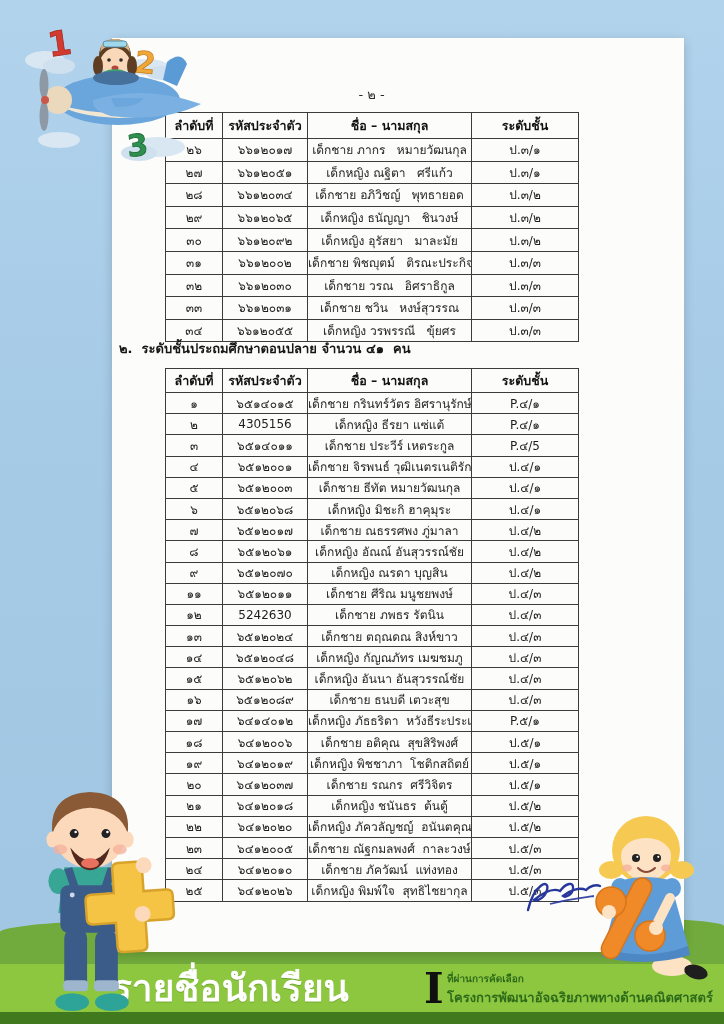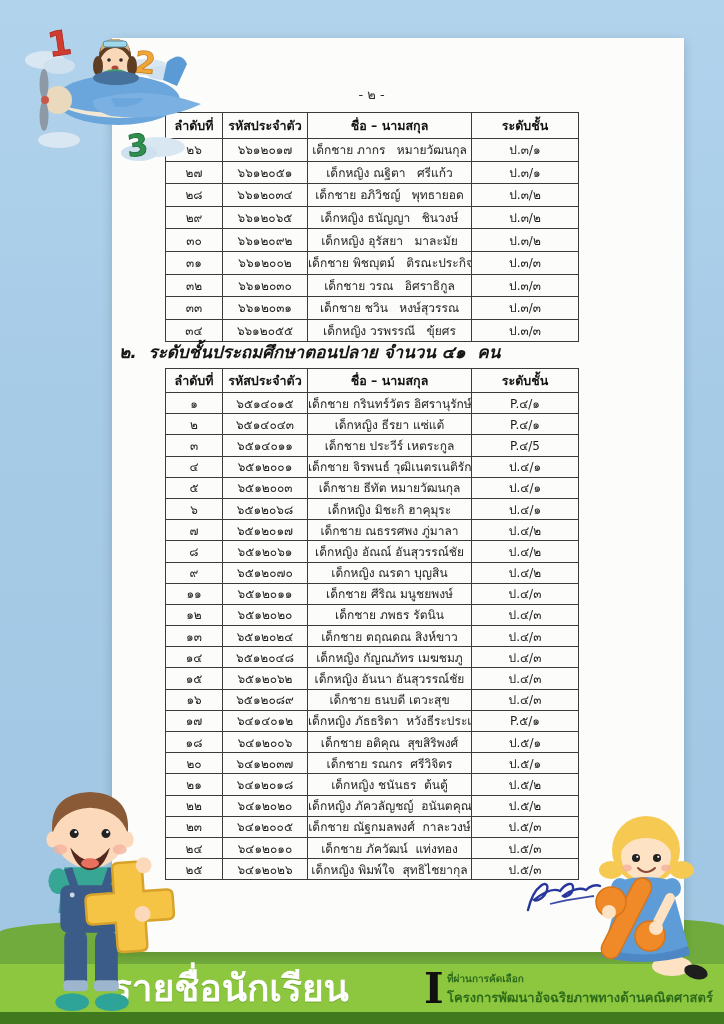--- a/index.html
+++ b/index.html
@@ -5,22 +5,22 @@
   html,body{margin:0;padding:0;background:#888;}
   #stage{position:relative;width:724px;height:1024px;overflow:hidden;
          background:linear-gradient(180deg,#b2d3ec 0%,#a6cbe7 40%,#a0c6e3 100%);
          font-family:"DejaVu Sans","Liberation Sans",sans-serif;}
   .grass{position:absolute;left:0;top:916px;width:724px;height:108px;background:#72ab3d;
          border-radius:45% 25% 0 0 / 16px 10px 0 0;}
   .sheet{position:absolute;left:112px;top:38px;width:572px;height:914px;background:#fcfcfa;
          box-shadow:0 3px 10px rgba(0,0,0,.18);}
   .pagenum{position:absolute;left:165px;top:84px;width:413px;text-align:center;
            font-size:13px;color:#2b2b2b;}
-  .section-heading{position:absolute;left:119px;top:338px;font-size:17px;font-weight:bold;
-                   color:#151515;white-space:pre;font-style:italic;}
+  .section-heading{position:absolute;left:119px;top:338px;font-size:13px;font-weight:bold;
+                   color:#151515;white-space:pre;}
   table.roster{position:absolute;left:165px;width:413px;border-collapse:collapse;table-layout:fixed;}
   .t1{top:112px;} .t2{top:368px;}
   table.roster th{border:1px solid #3b3b3b;font-size:12.5px;font-weight:bold;color:#111;
                   padding:0;text-align:center;}
   .t1 th{height:25px;} .t2 th{height:23px;}
   table.roster td{border:1px solid #3b3b3b;font-size:12px;color:#1d1d1d;padding:0;
                   text-align:center;overflow:hidden;}
   .t1 td{height:21.6px;} .t2 td{height:20.2px;}
   td.c-name{text-align:left;padding-left:7px;white-space:pre;}
   .col-no{width:57px;} .col-id{width:85px;} .col-name{width:164px;} .col-grade{width:107px;}
@@ -144,21 +144,21 @@
     </thead>
     <tbody id="t2-body">
         <tr>
     <td class="c-no">๑</td>
     <td class="c-id">๖๕๑๔๐๑๕</td>
     <td class="c-name">เด็กชาย กรินทร์วัตร อิศรานุรักษ์</td>
     <td class="c-grade">P.๔/๑</td>
   </tr>
         <tr>
     <td class="c-no">๒</td>
-    <td class="c-id">๖๕๑๔๐๔๓</td>
+    <td class="c-id">4305156</td>
     <td class="c-name">เด็กหญิง ธีรยา แซ่แต้</td>
     <td class="c-grade">P.๔/๑</td>
   </tr>
         <tr>
     <td class="c-no">๓</td>
     <td class="c-id">๖๕๑๔๐๑๑</td>
     <td class="c-name">เด็กชาย ประวีร์ เหตระกูล</td>
     <td class="c-grade">P.๔/5</td>
   </tr>
         <tr>
@@ -198,21 +198,21 @@
     <td class="c-grade">ป.๔/๒</td>
   </tr>
         <tr>
     <td class="c-no">๑๑</td>
     <td class="c-id">๖๕๑๒๐๑๑</td>
     <td class="c-name">เด็กชาย ศีริณ มนูชยพงษ์</td>
     <td class="c-grade">ป.๔/๓</td>
   </tr>
         <tr>
     <td class="c-no">๑๒</td>
-    <td class="c-id">๖๕๑๒๐๒๐</td>
+    <td class="c-id">5242630</td>
     <td class="c-name">เด็กชาย ภพธร รัตนิน</td>
     <td class="c-grade">ป.๔/๓</td>
   </tr>
         <tr>
     <td class="c-no">๑๓</td>
     <td class="c-id">๖๕๑๒๐๒๔</td>
     <td class="c-name">เด็กชาย ตฤณดณ สิงห์ขาว</td>
     <td class="c-grade">ป.๔/๓</td>
   </tr>
         <tr>
@@ -236,20 +236,26 @@
         <tr>
     <td class="c-no">๑๗</td>
     <td class="c-id">๖๔๑๔๐๑๒</td>
     <td class="c-name">เด็กหญิง ภัธธริดา  หวังธีระประเสริฐ</td>
     <td class="c-grade">P.๕/๑</td>
   </tr>
         <tr>
     <td class="c-no">๑๘</td>
     <td class="c-id">๖๔๑๒๐๐๖</td>
     <td class="c-name">เด็กชาย อติคุณ  สุขสิริพงศ์</td>
+    <td class="c-grade">ป.๕/๑</td>
+  </tr>
+        <tr>
+    <td class="c-no">๑๙</td>
+    <td class="c-id">๖๔๑๒๐๑๙</td>
+    <td class="c-name">เด็กหญิง พิชชาภา  โชติกสถิตย์</td>
     <td class="c-grade">ป.๕/๑</td>
   </tr>
         <tr>
     <td class="c-no">๒๐</td>
     <td class="c-id">๖๔๑๒๐๓๗</td>
     <td class="c-name">เด็กชาย รณกร  ศรีวิจิตร</td>
     <td class="c-grade">ป.๕/๑</td>
   </tr>
         <tr>
     <td class="c-no">๒๑</td>

